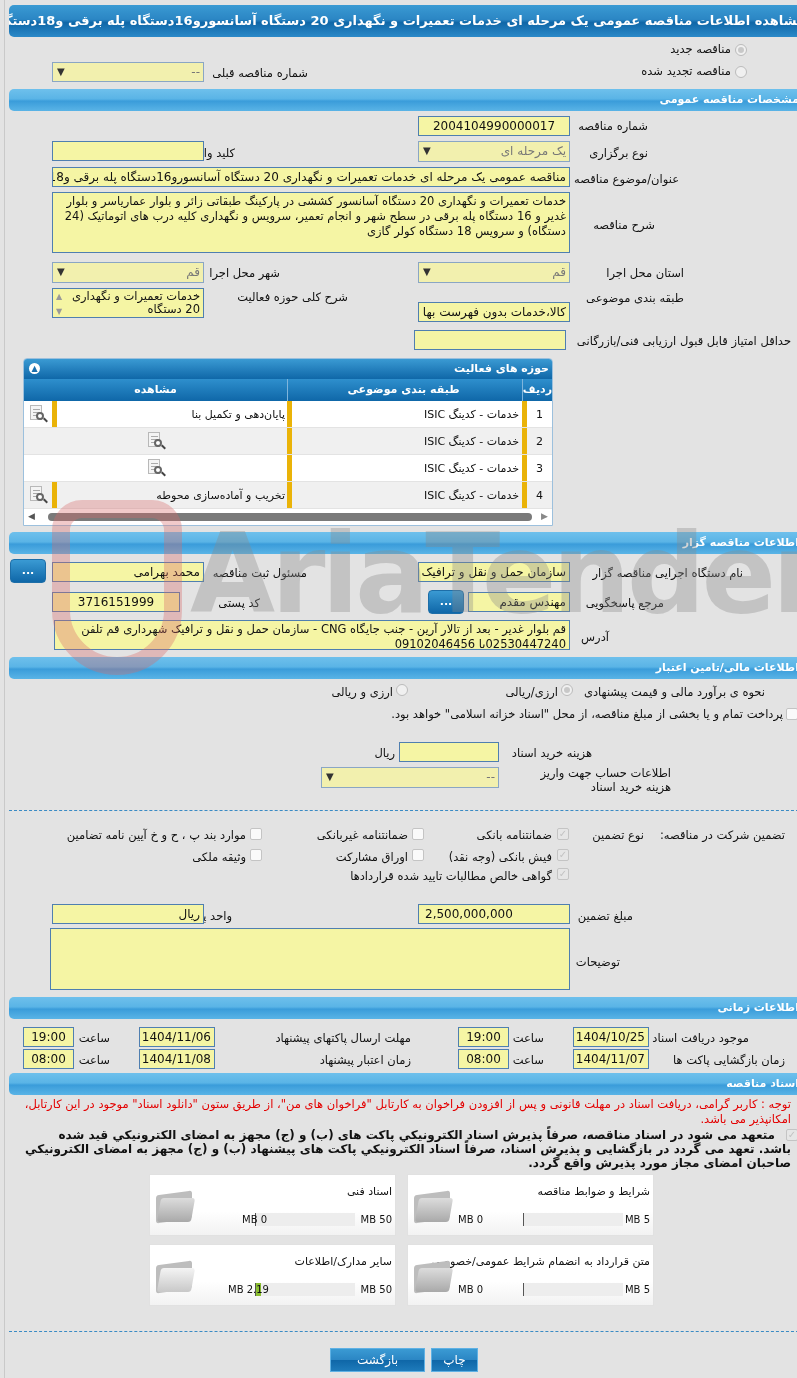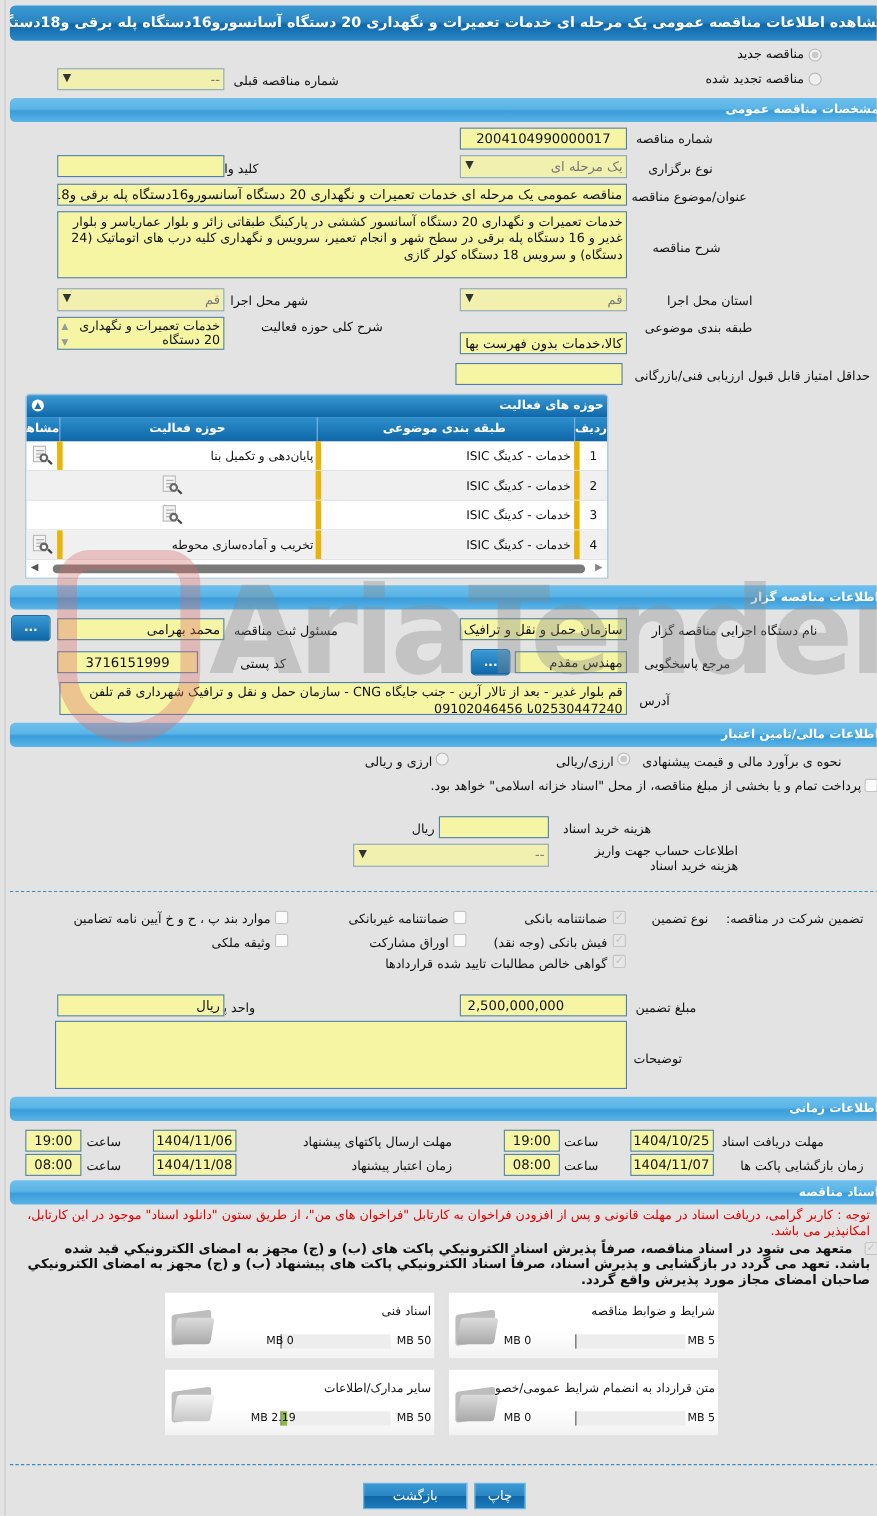--- a/index.html
+++ b/index.html
@@ -155,21 +155,20 @@
 <div class="field" style="left:414px; top:330px; width:152px;"></div>
 
 <div class="grid">
   <div class="grid-head">
     <span>حوزه های فعالیت</span>
     <span class="grid-collapse">▲</span>
   </div>
   <div class="grid-cols">
     <div class="c1">ردیف</div>
     <div class="c2" style="justify-content:center;">طبقه بندی موضوعی</div>
-    <div class="c3" style="justify-content:center;">حوزه فعالیت</div>
     <div class="c4" style="border-left:none;">مشاهده</div>
   </div>
   <div class="grid-row">
     <div class="c1">1</div>
     <div class="c2">خدمات - کدینگ ISIC</div>
     <div class="c3">پایان‌دهی و تکمیل بنا</div>
     <div class="c4">
         <span class="view-icon">
           <span class="pg"></span>
           <span class="lens"></span>
@@ -281,21 +280,21 @@
 <div class="lbl" style="right:164px; top:909px;">مبلغ تضمین</div>
 <div class="field" style="left:418px; top:904px; width:152px; text-align:left; padding-left:6px;"><span style="direction:ltr; display:inline-block;">2,500,000,000</span></div>
 <div class="lbl" style="right:565px; top:909px;">واحد پول</div>
 <div class="field" style="left:52px; top:904px; width:152px;">ریال</div>
 
 <div class="lbl" style="right:177px; top:955px;">توضیحات</div>
 <div class="field ta" style="left:50px; top:928px; width:520px; height:62px;"></div>
 
 <div class="section-bar" style="top:997px;">اطلاعات زمانی</div>
 
-<div class="lbl" style="right:48px; top:1031px;">مهلت دریافت اسناد</div>
+<div class="lbl" style="right:48px; top:1031px;">موجود دریافت اسناد</div>
 <div class="field" style="left:573px; top:1027px; width:76px; text-align:center;">1404/10/25</div>
 <div class="lbl" style="right:253px; top:1031px;">ساعت</div>
 <div class="field" style="left:458px; top:1027px; width:51px; text-align:center;">19:00</div>
 <div class="lbl" style="right:386px; top:1031px;">مهلت ارسال پاکتهای پیشنهاد</div>
 <div class="field" style="left:139px; top:1027px; width:76px; text-align:center;">1404/11/06</div>
 <div class="lbl" style="right:687px; top:1031px;">ساعت</div>
 <div class="field" style="left:23px; top:1027px; width:51px; text-align:center;">19:00</div>
 
 <div class="lbl" style="right:12px; top:1053px;">زمان بازگشایی پاکت ها</div>
 <div class="field" style="left:573px; top:1049px; width:76px; text-align:center;">1404/11/07</div>

